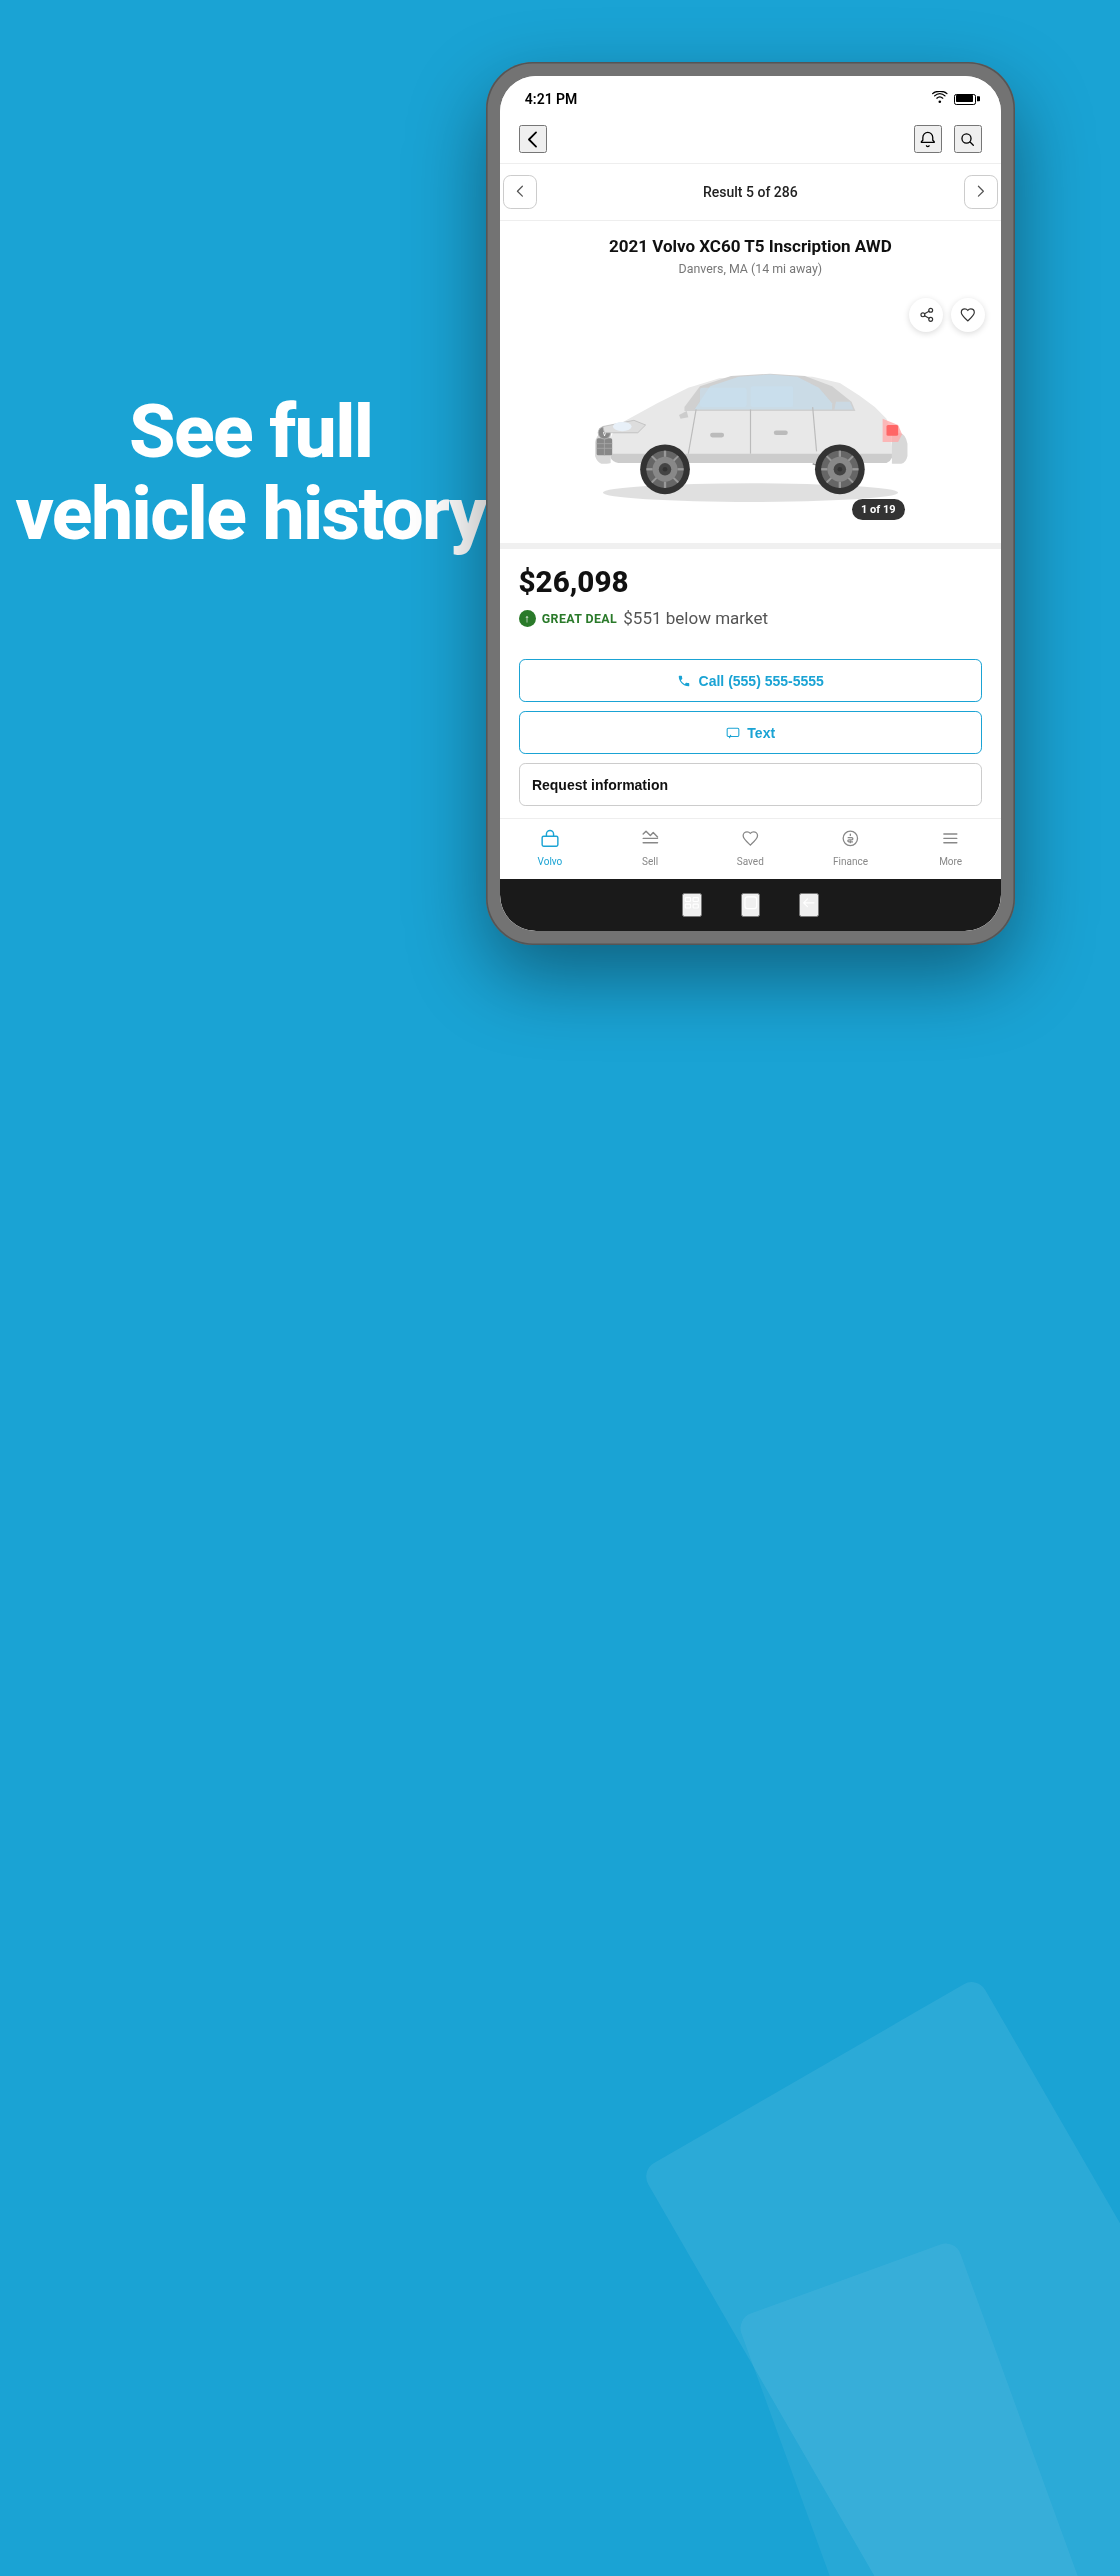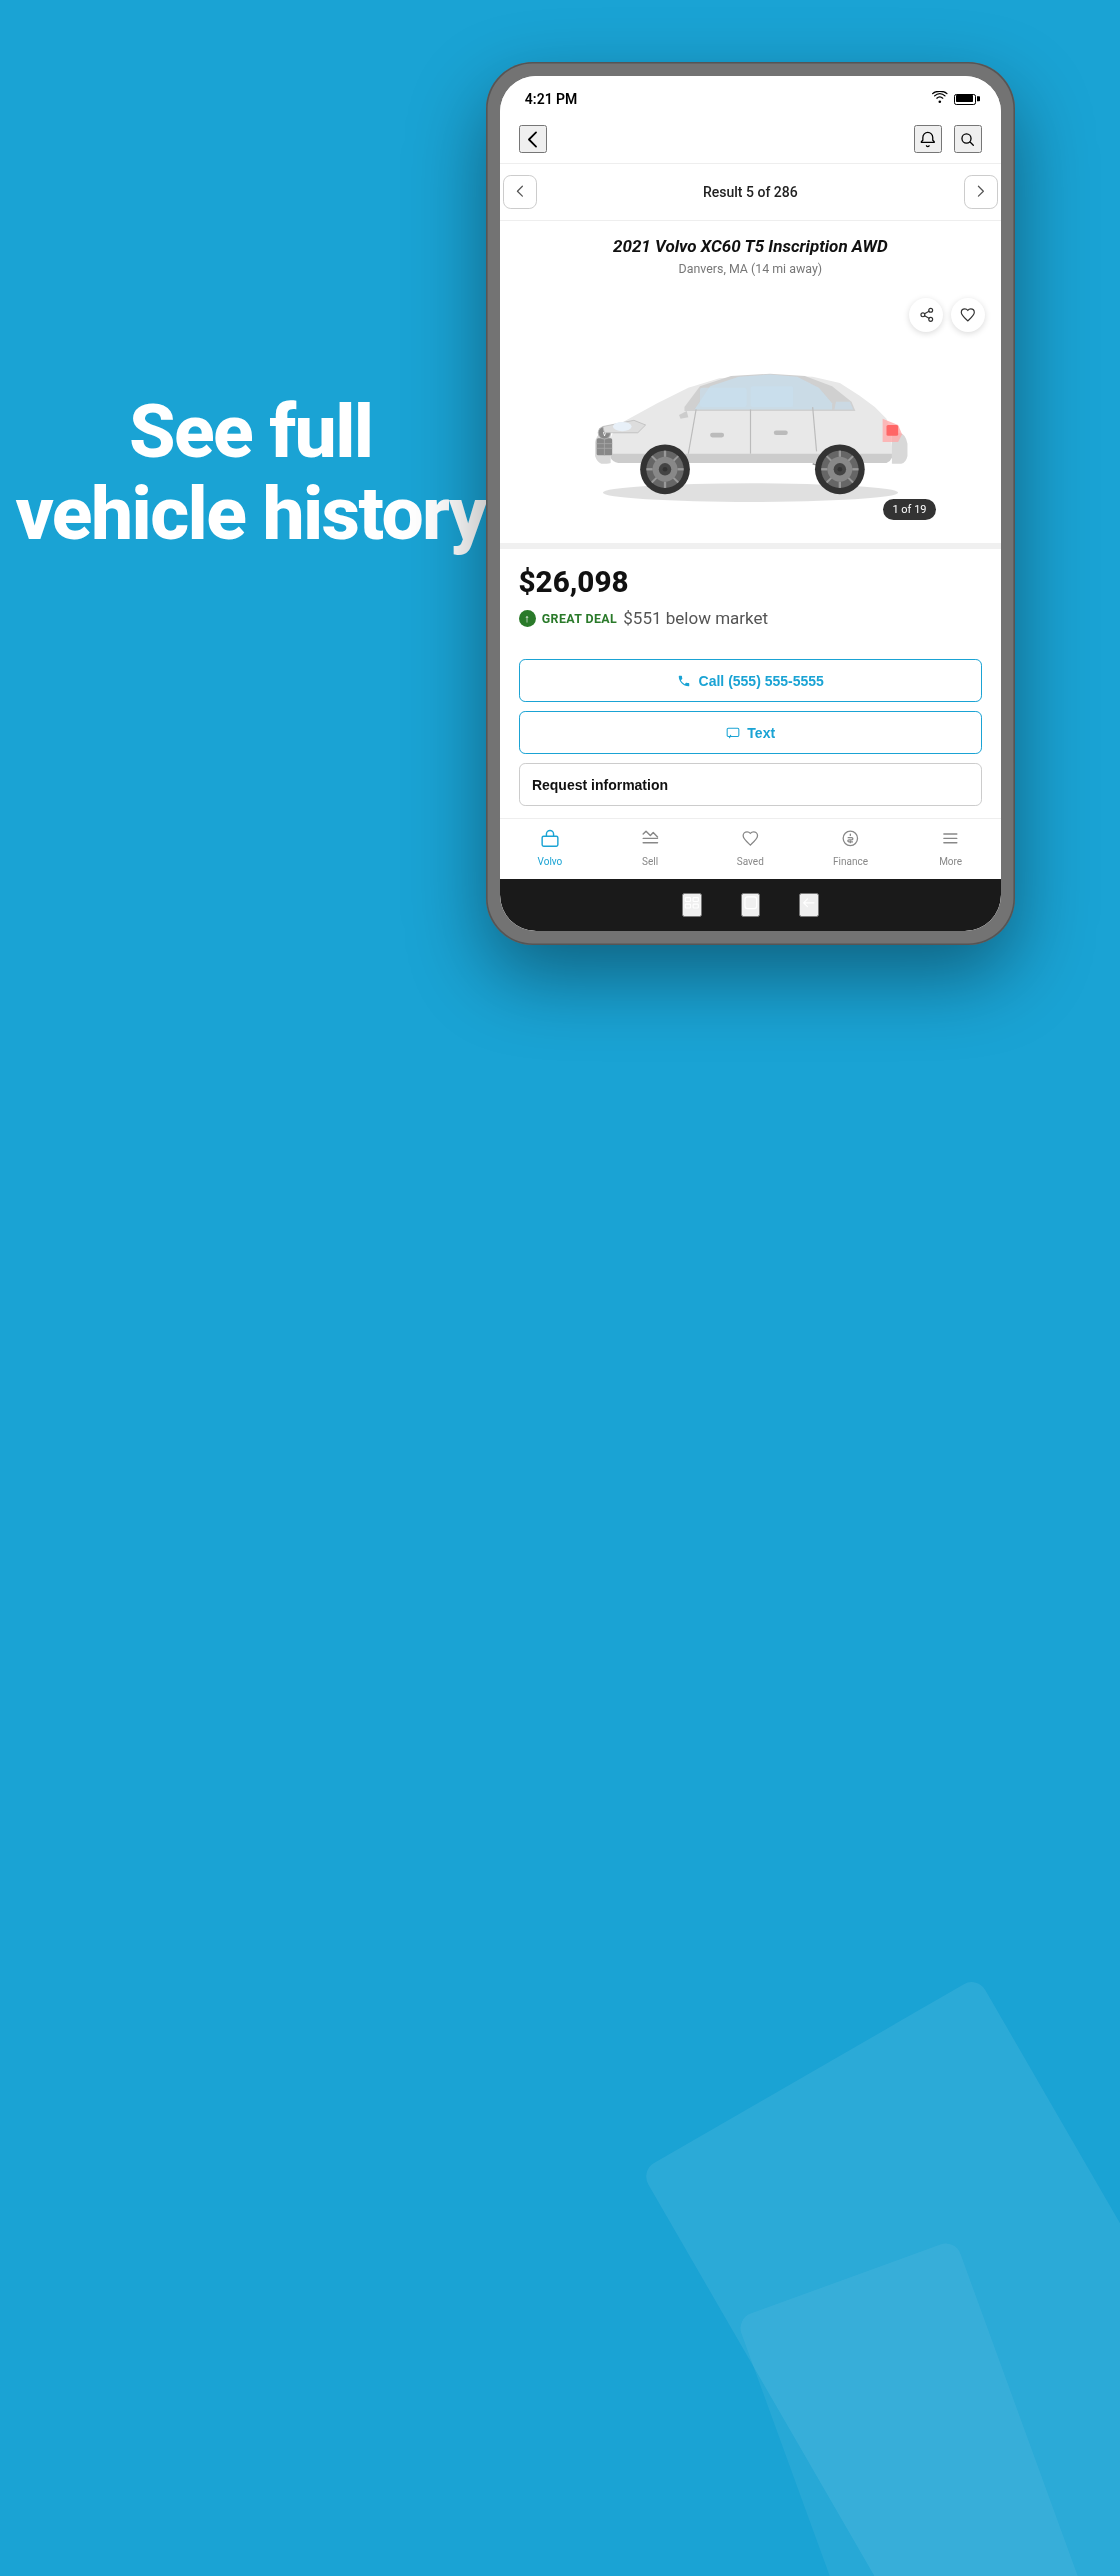--- a/index.html
+++ b/index.html
@@ -206,21 +206,20 @@
     .vehicle-info {
       background: white;
       padding: 15.6px 18.7px 11px;
       text-align: center;
     }
     .vehicle-title {
       font-size: 17px;
       font-weight: 700;
       color: #111;
       margin-bottom: 4.7px;
-      font-style: italic;
     }
     .vehicle-location {
       font-size: 12.4px;
       color: #777;
     }
 
     
     .car-image-area {
       background: white;
       position: relative;
@@ -257,27 +256,27 @@
       width: 373px;
       height: 202px;
       display: flex;
       align-items: center;
       justify-content: center;
       position: relative;
     }
     .image-counter {
       position: absolute;
       bottom: -7.8px;
-      right: 1px;
+      right: 32px;
       background: rgba(0,0,0,0.8);
       color: white;
       font-size: 11px;
       padding: 3.9px 9.3px;
       border-radius: 15.6px;
-      font-weight: 400;
+      font-weight: 700;
     }
 
     
     .price-section {
       background: white;
       padding: 15.6px 18.7px;
       border-top: 6.2px solid #f0f0f0;
     }
     .price-amount {
       font-size: 29.6px;

